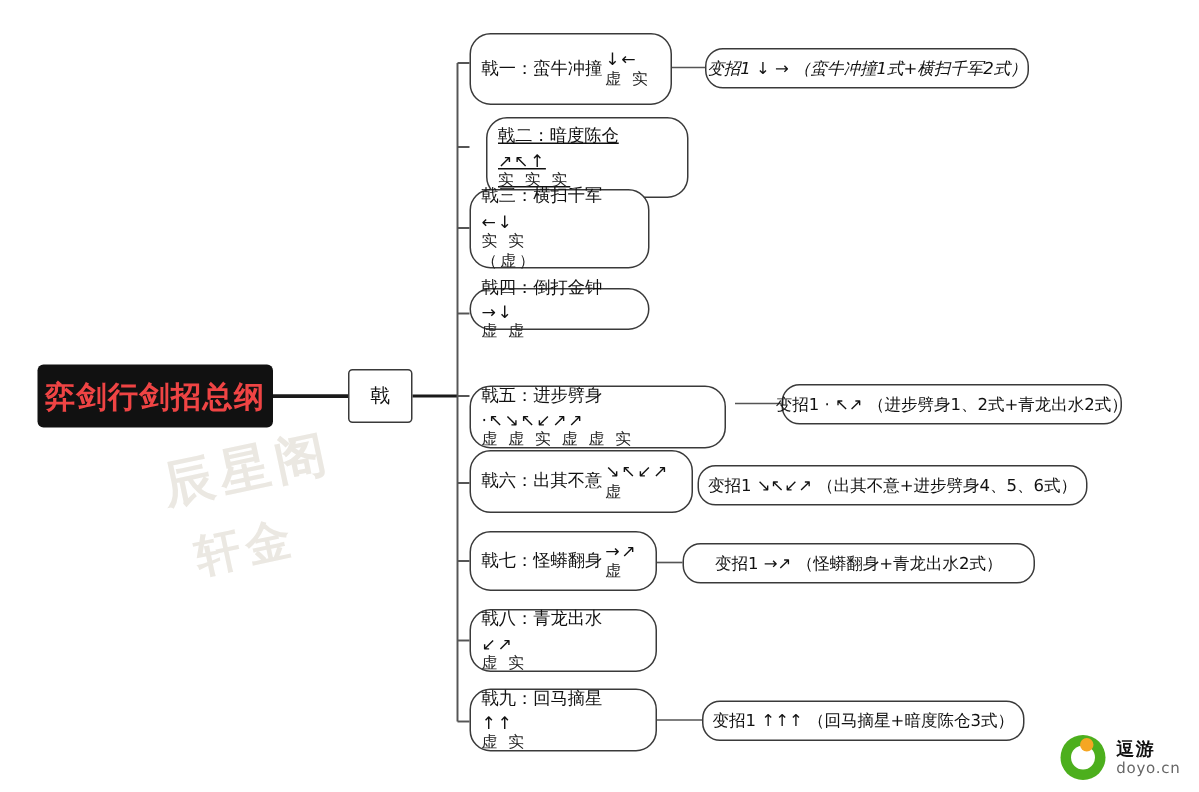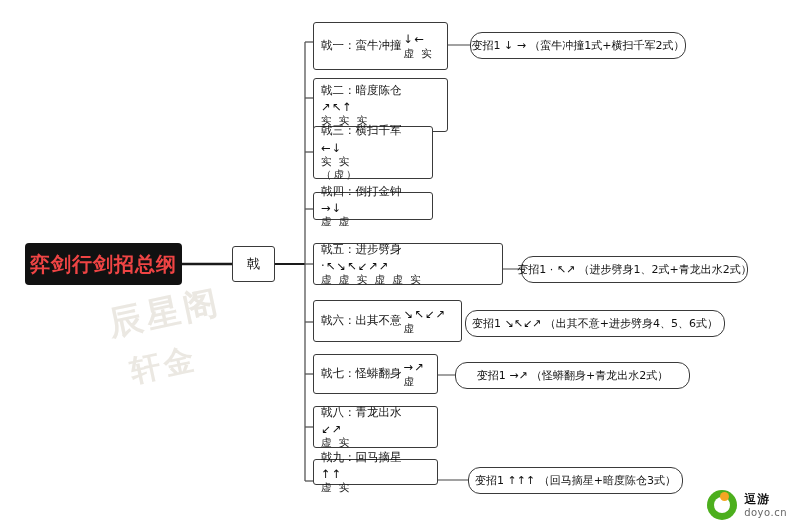--- a/index.html
+++ b/index.html
@@ -18,21 +18,21 @@
     position: absolute;
     left: 0; top: 0;
     width: 799px;
     height: 528px;
   }
   .node {
     position: absolute;
     box-sizing: border-box;
     background: #ffffff;
     border: 1px solid #3a3a3a;
-    border-radius: 3px;
+    border-radius: 14px;
     display: flex;
     align-items: center;
     padding: 4px 7px;
     font-size: 11.5px;
     line-height: 1.35;
     color: #111111;
   }
   .root-node {
     position: absolute;
     box-sizing: border-box;
@@ -210,21 +210,21 @@
 <div class="node" style="left:313px; top:22px; width:135px; height:48px;">
   <div class="node-inner">
     <span class="move-title">戟一：蛮牛冲撞</span>
     <span class="seq">
       <span class="seq-row">↓←</span>
       <span class="seq-row sub">虚 实</span>
     </span>
   </div>
 </div>
 
-<div class="node" style="left:313px; top:78px; width:135px; height:54px;">
+<div class="node" style="left:324px; top:78px; width:135px; height:54px;text-decoration:underline;">
   <div class="node-inner">
     <span class="move-title">戟二：暗度陈仓</span>
     <span class="seq">
       <span class="seq-row">↗↖↑</span>
       <span class="seq-row sub">实 实 实</span>
     </span>
   </div>
 </div>
 
 <div class="node" style="left:313px; top:126px; width:120px; height:53px;">
@@ -241,21 +241,21 @@
 <div class="node" style="left:313px; top:192px; width:120px; height:28px;">
   <div class="node-inner">
     <span class="move-title">戟四：倒打金钟</span>
     <span class="seq">
       <span class="seq-row">→↓</span>
       <span class="seq-row sub">虚 虚</span>
     </span>
   </div>
 </div>
 
-<div class="node" style="left:313px; top:243px; width:190px; height:42px;">
+<div class="node" style="left:313px; top:257px; width:171px; height:42px;">
   <div class="node-inner">
     <span class="move-title">戟五：进步劈身</span>
     <span class="seq">
       <span class="seq-row">·↖↘↖↙↗↗</span>
       <span class="seq-row sub">虚 虚 实 虚 虚 实</span>
     </span>
   </div>
 </div>
 
 <div class="node" style="left:313px; top:300px; width:149px; height:42px;">
@@ -281,31 +281,31 @@
 <div class="node" style="left:313px; top:406px; width:125px; height:42px;">
   <div class="node-inner">
     <span class="move-title">戟八：青龙出水</span>
     <span class="seq">
       <span class="seq-row">↙↗</span>
       <span class="seq-row sub">虚 实</span>
     </span>
   </div>
 </div>
 
-<div class="node" style="left:313px; top:459px; width:125px; height:26px;">
+<div class="node" style="left:313px; top:459px; width:125px; height:42px;">
   <div class="node-inner">
     <span class="move-title">戟九：回马摘星</span>
     <span class="seq">
       <span class="seq-row">↑↑</span>
       <span class="seq-row sub">虚 实</span>
     </span>
   </div>
 </div>
 
-<div class="variant-node" style="left:470px; top:32px; width:216px; height:27px;">
+<div class="variant-node" style="left:470px; top:32px; width:216px; height:27px;font-style:italic;">
   <span>变招1 ↓ → （蛮牛冲撞1式+横扫千军2式）</span>
 </div>
 
 <div class="variant-node" style="left:521px; top:256px; width:227px; height:27px;">
   <span>变招1 · ↖↗ （进步劈身1、2式+青龙出水2式）</span>
 </div>
 
 <div class="variant-node" style="left:465px; top:310px; width:260px; height:27px;">
   <span>变招1 ↘↖↙↗ （出其不意+进步劈身4、5、6式）</span>
 </div>

